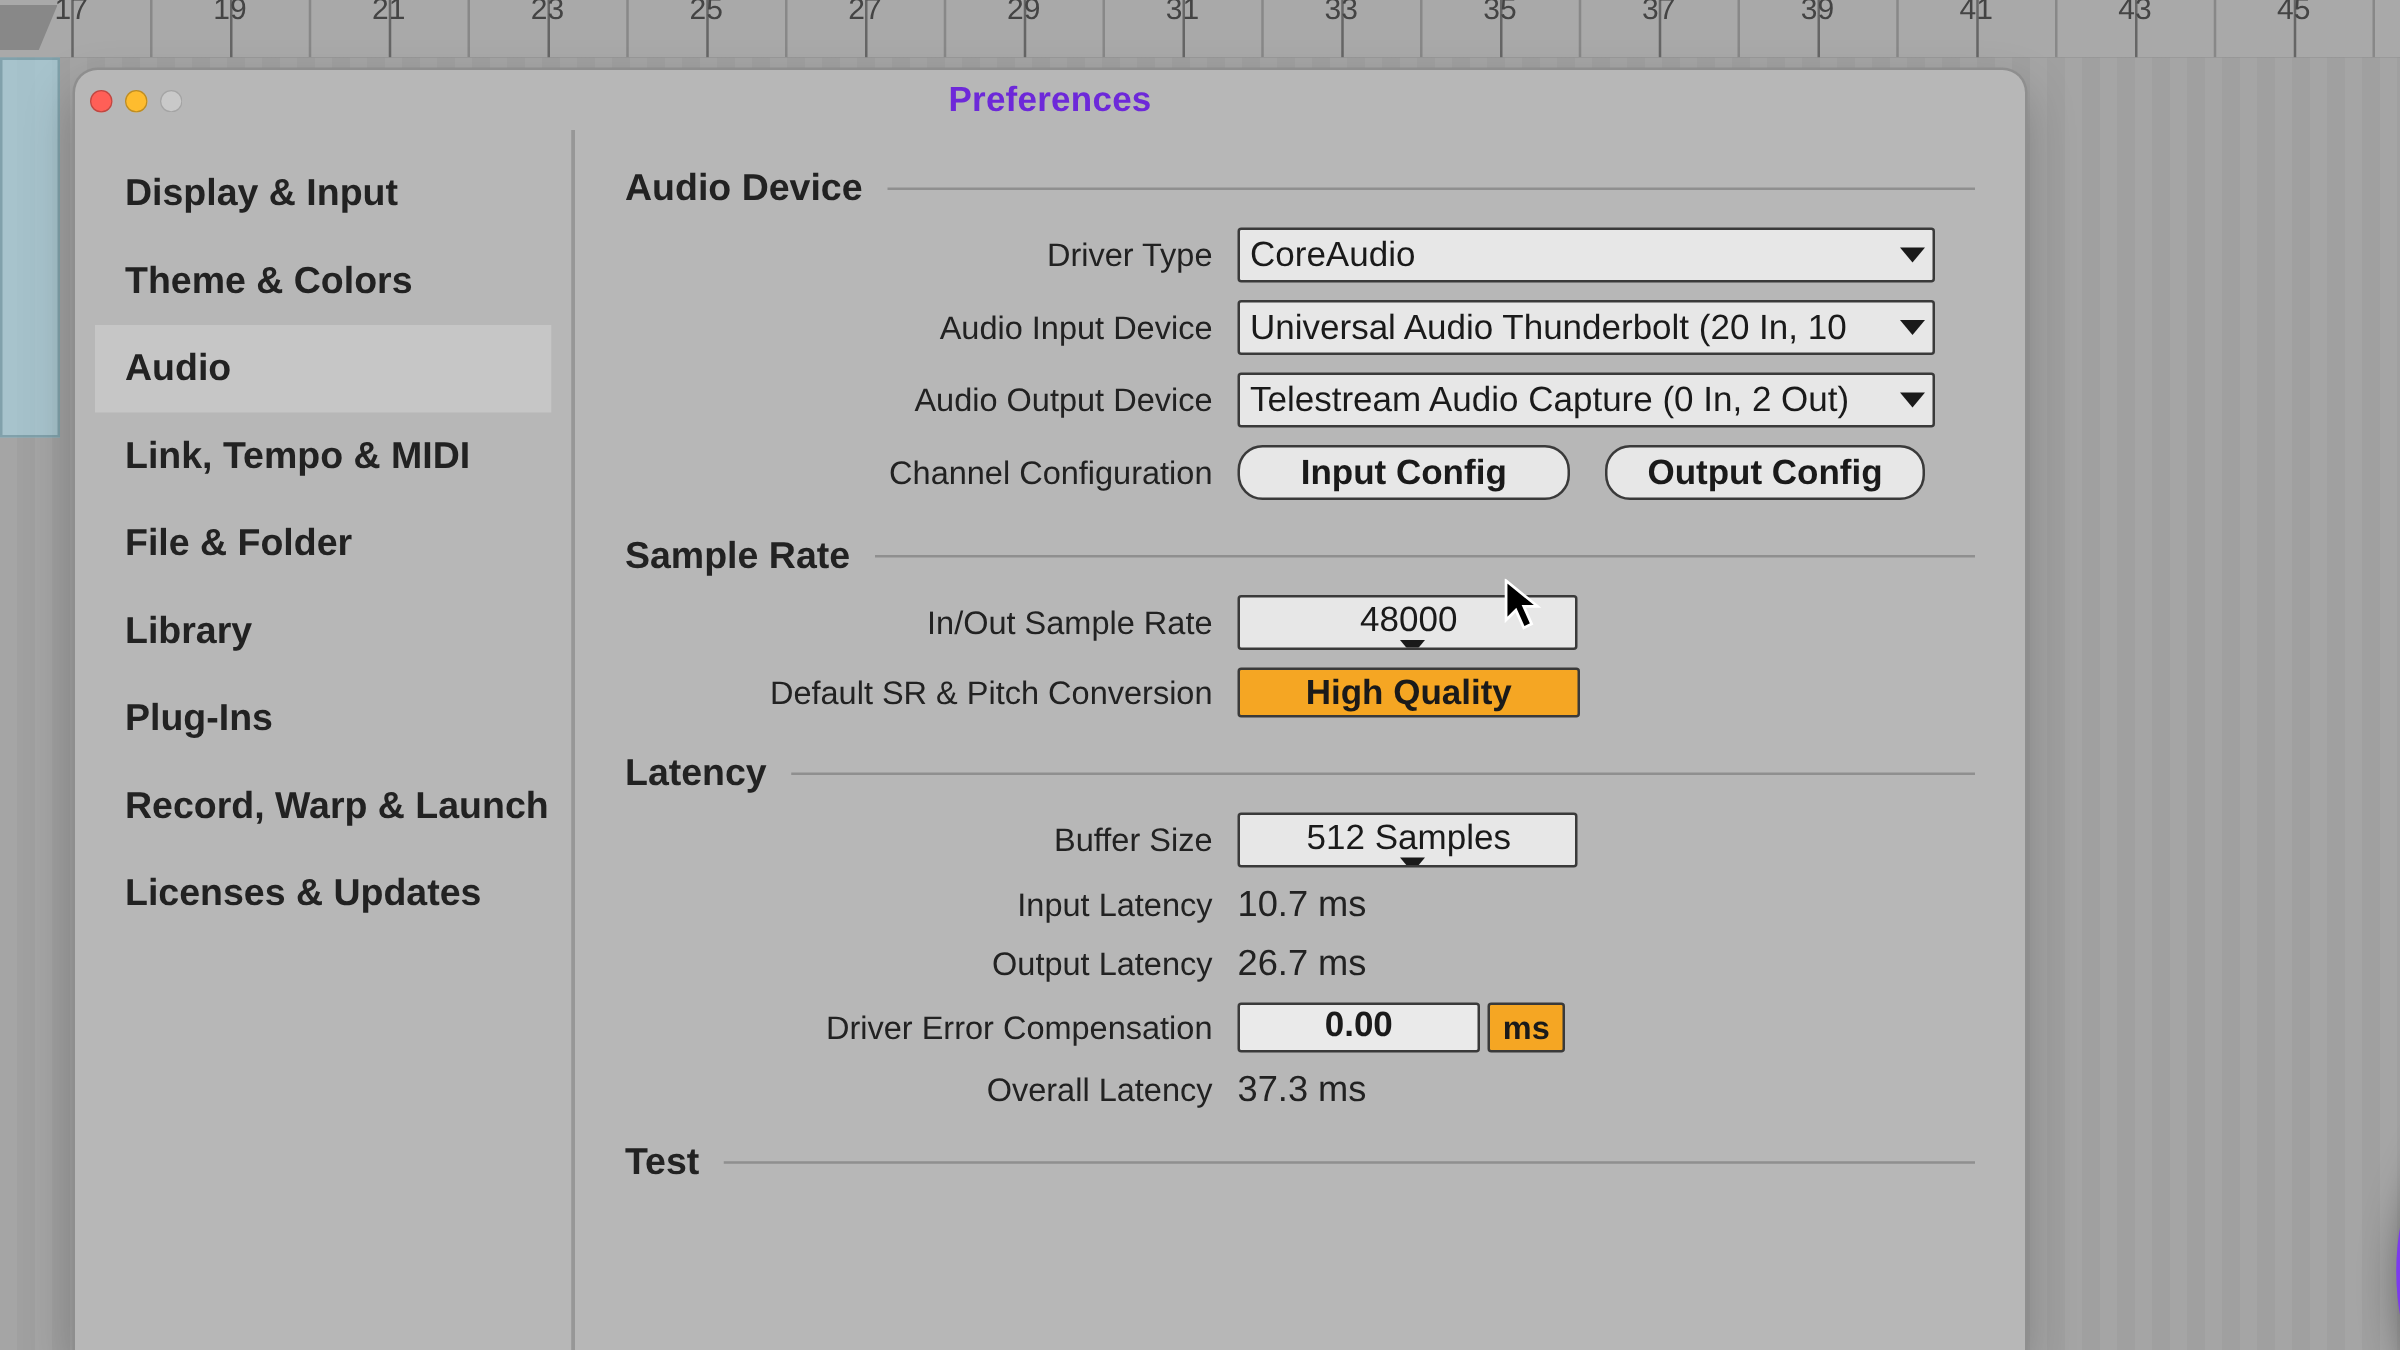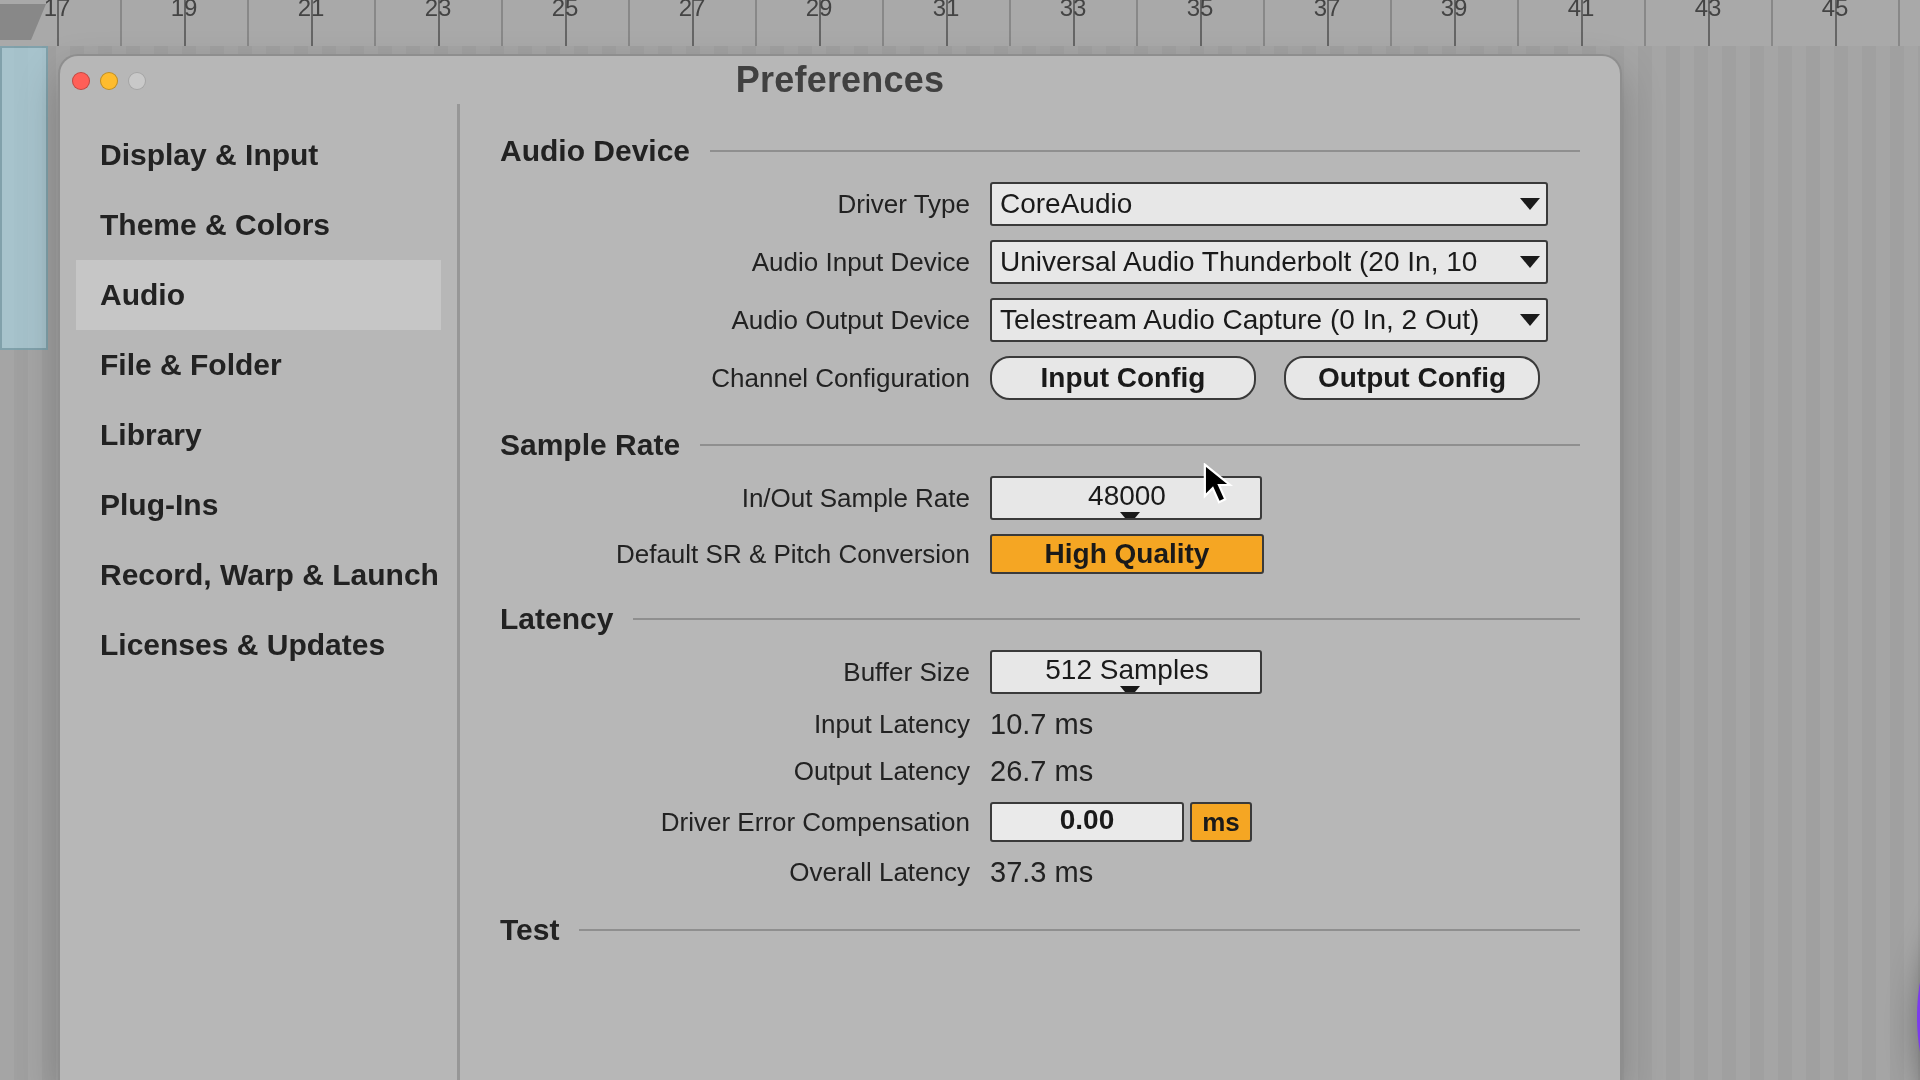--- a/index.html
+++ b/index.html
@@ -103,22 +103,22 @@
     width: 18px; height: 18px;
     border-radius: 50%;
     box-shadow: inset 0 0 0 1px rgba(0,0,0,.25);
   }
   .close-l { background: #ff5f57; }
   .min-l   { background: #febc2e; }
   .zoom-l  { background: #c9c9c9; box-shadow: inset 0 0 0 1px rgba(0,0,0,.18); }
   .title {
     flex: 1;
     text-align: center;
-    font-size: 36px;
-    color: #404040;
+    font-size: 28px;
+    color: #6d28d9;
     font-weight: 700;
     letter-spacing: .2px;
   }
   .winbody {
     flex: 1;
     display: flex;
     min-height: 0;
   }
   .sidebar {
     width: 400px;
@@ -348,20 +348,21 @@
       <div class="tlight min-l"></div>
       <div class="tlight zoom-l"></div>
     </div>
     <div class="title">Preferences</div>
   </div>
   <div class="winbody">
     <div class="sidebar" id="sidebar">
         <div class="item"><span>Display &amp; Input</span></div>
         <div class="item"><span>Theme &amp; Colors</span></div>
         <div class="item active"><span>Audio</span></div>
+        <div class="item"><span>Link, Tempo &amp; MIDI</span></div>
         <div class="item"><span>File &amp; Folder</span></div>
         <div class="item"><span>Library</span></div>
         <div class="item"><span>Plug-Ins</span></div>
         <div class="item"><span>Record, Warp &amp; Launch</span></div>
         <div class="item"><span>Licenses &amp; Updates</span></div>
       </div>
     <div class="content">
 
       <div class="section-head">
         <span class="label">Audio Device</span>

